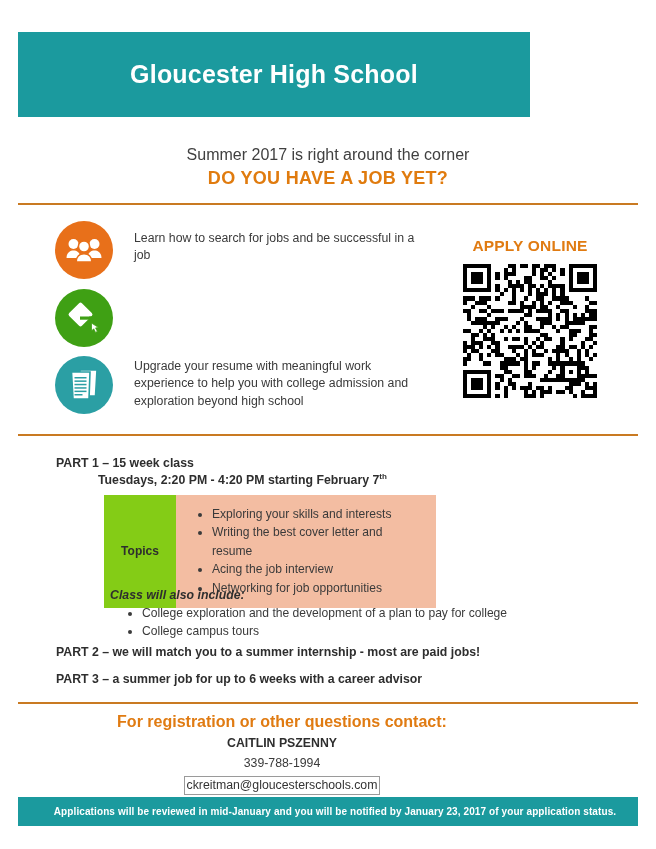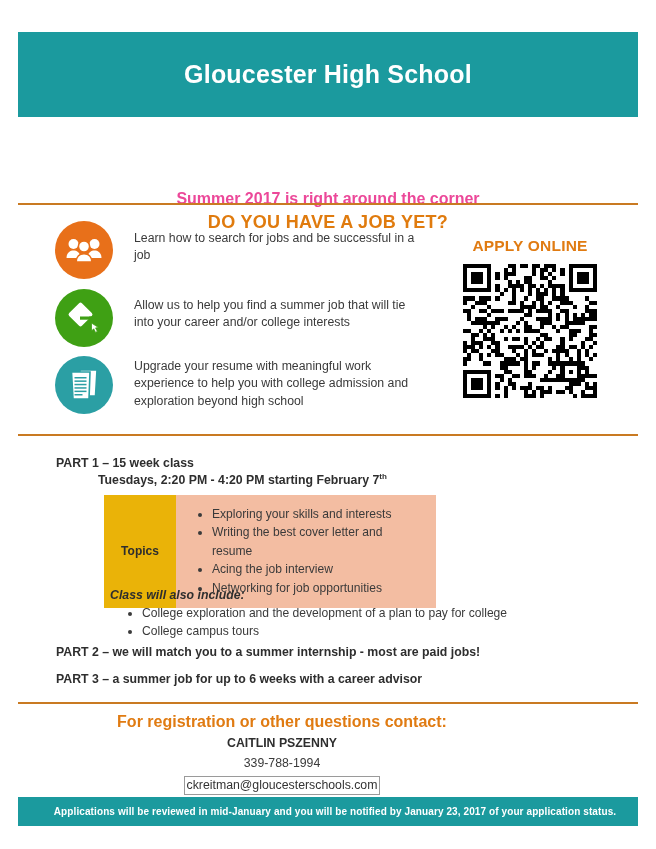--- a/index.html
+++ b/index.html
@@ -14,21 +14,21 @@
     color: #333333;
     position: relative;
     overflow: hidden;
   }
 
   
   .header-band {
     position: absolute;
     left: 18px;
     top: 32px;
-    width: 620px;
+    width: 512px;
     height: 85px;
     background: #1B9A9E;
     display: flex;
     flex-direction: column;
     align-items: center;
     justify-content: center;
   }
   .header-line1 {
     color: #ffffff;
     font-size: 25px;
@@ -46,25 +46,24 @@
 
   
   .subtitle-wrap {
     position: absolute;
     left: 0;
     top: 143px;
     width: 656px;
     text-align: center;
   }
   .subtitle-1 {
-    color: #ec4899;
+    color: #404040;
     font-size: 16px;
-    font-weight: bold;
+    font-weight: normal;
     line-height: 1.45;
-    margin-top: 44px;
   }
   .subtitle-2 {
     color: #E07B0E;
     font-size: 18px;
     font-weight: bold;
     line-height: 1.4;
     letter-spacing: 0.3px;
   }
 
   
@@ -155,21 +154,21 @@
   
   .topics-table {
     position: absolute;
     left: 104px;
     top: 495px;
     width: 332px;
     display: flex;
   }
   .topics-label-cell {
     width: 72px;
-    background: #eab308;
+    background: #84cc16;
     display: flex;
     align-items: center;
     justify-content: center;
     font-size: 12px;
     font-weight: bold;
     color: #2e2e2e;
   }
   .topics-list-cell {
     flex: 1;
     background: #F3BDA2;
@@ -311,21 +310,20 @@
 
   <div class="benefit-row">
     <span class="icon-circle icon-green">
       <svg width="34" height="34" viewBox="0 0 34 34" aria-hidden="true">
         <rect x="4.5" y="4.5" width="18" height="18" rx="2" fill="#ffffff" transform="rotate(45 13.5 13.5)"></rect>
         <rect x="13" y="15.5" width="12" height="3.2" fill="#3FA014"></rect>
         <rect x="22.2" y="15.5" width="3" height="8.5" fill="#3FA014"></rect>
         <path d="M24.5 22 l0 8 l2.2 -2.2 l1.8 3.6 l1.9 -1 l-1.8 -3.5 l3 -0.3 z" fill="#ffffff" stroke="#3FA014" stroke-width="0.8"></path>
       </svg>
     </span>
-    <span class="benefit-text">Allow us to help you find a summer job that will tie into your career and/or college interests</span>
   </div>
 
   <div class="benefit-row">
     <span class="icon-circle icon-teal">
       <svg width="32" height="34" viewBox="0 0 32 34" aria-hidden="true">
         <path d="M12 2 L29 2 L27.5 28 L10 28 Z" fill="#ffffff" stroke="#2B9FA4" stroke-width="1.6"></path>
         <path d="M3.5 4 L22 4 L21 31 L5 31 Z" fill="#ffffff" stroke="#2B9FA4" stroke-width="1.6"></path>
         <g fill="#2B9FA4">
           <rect x="6.5" y="9" width="12" height="1.5"></rect>
           <rect x="6.5" y="12.4" width="12" height="1.5"></rect>

